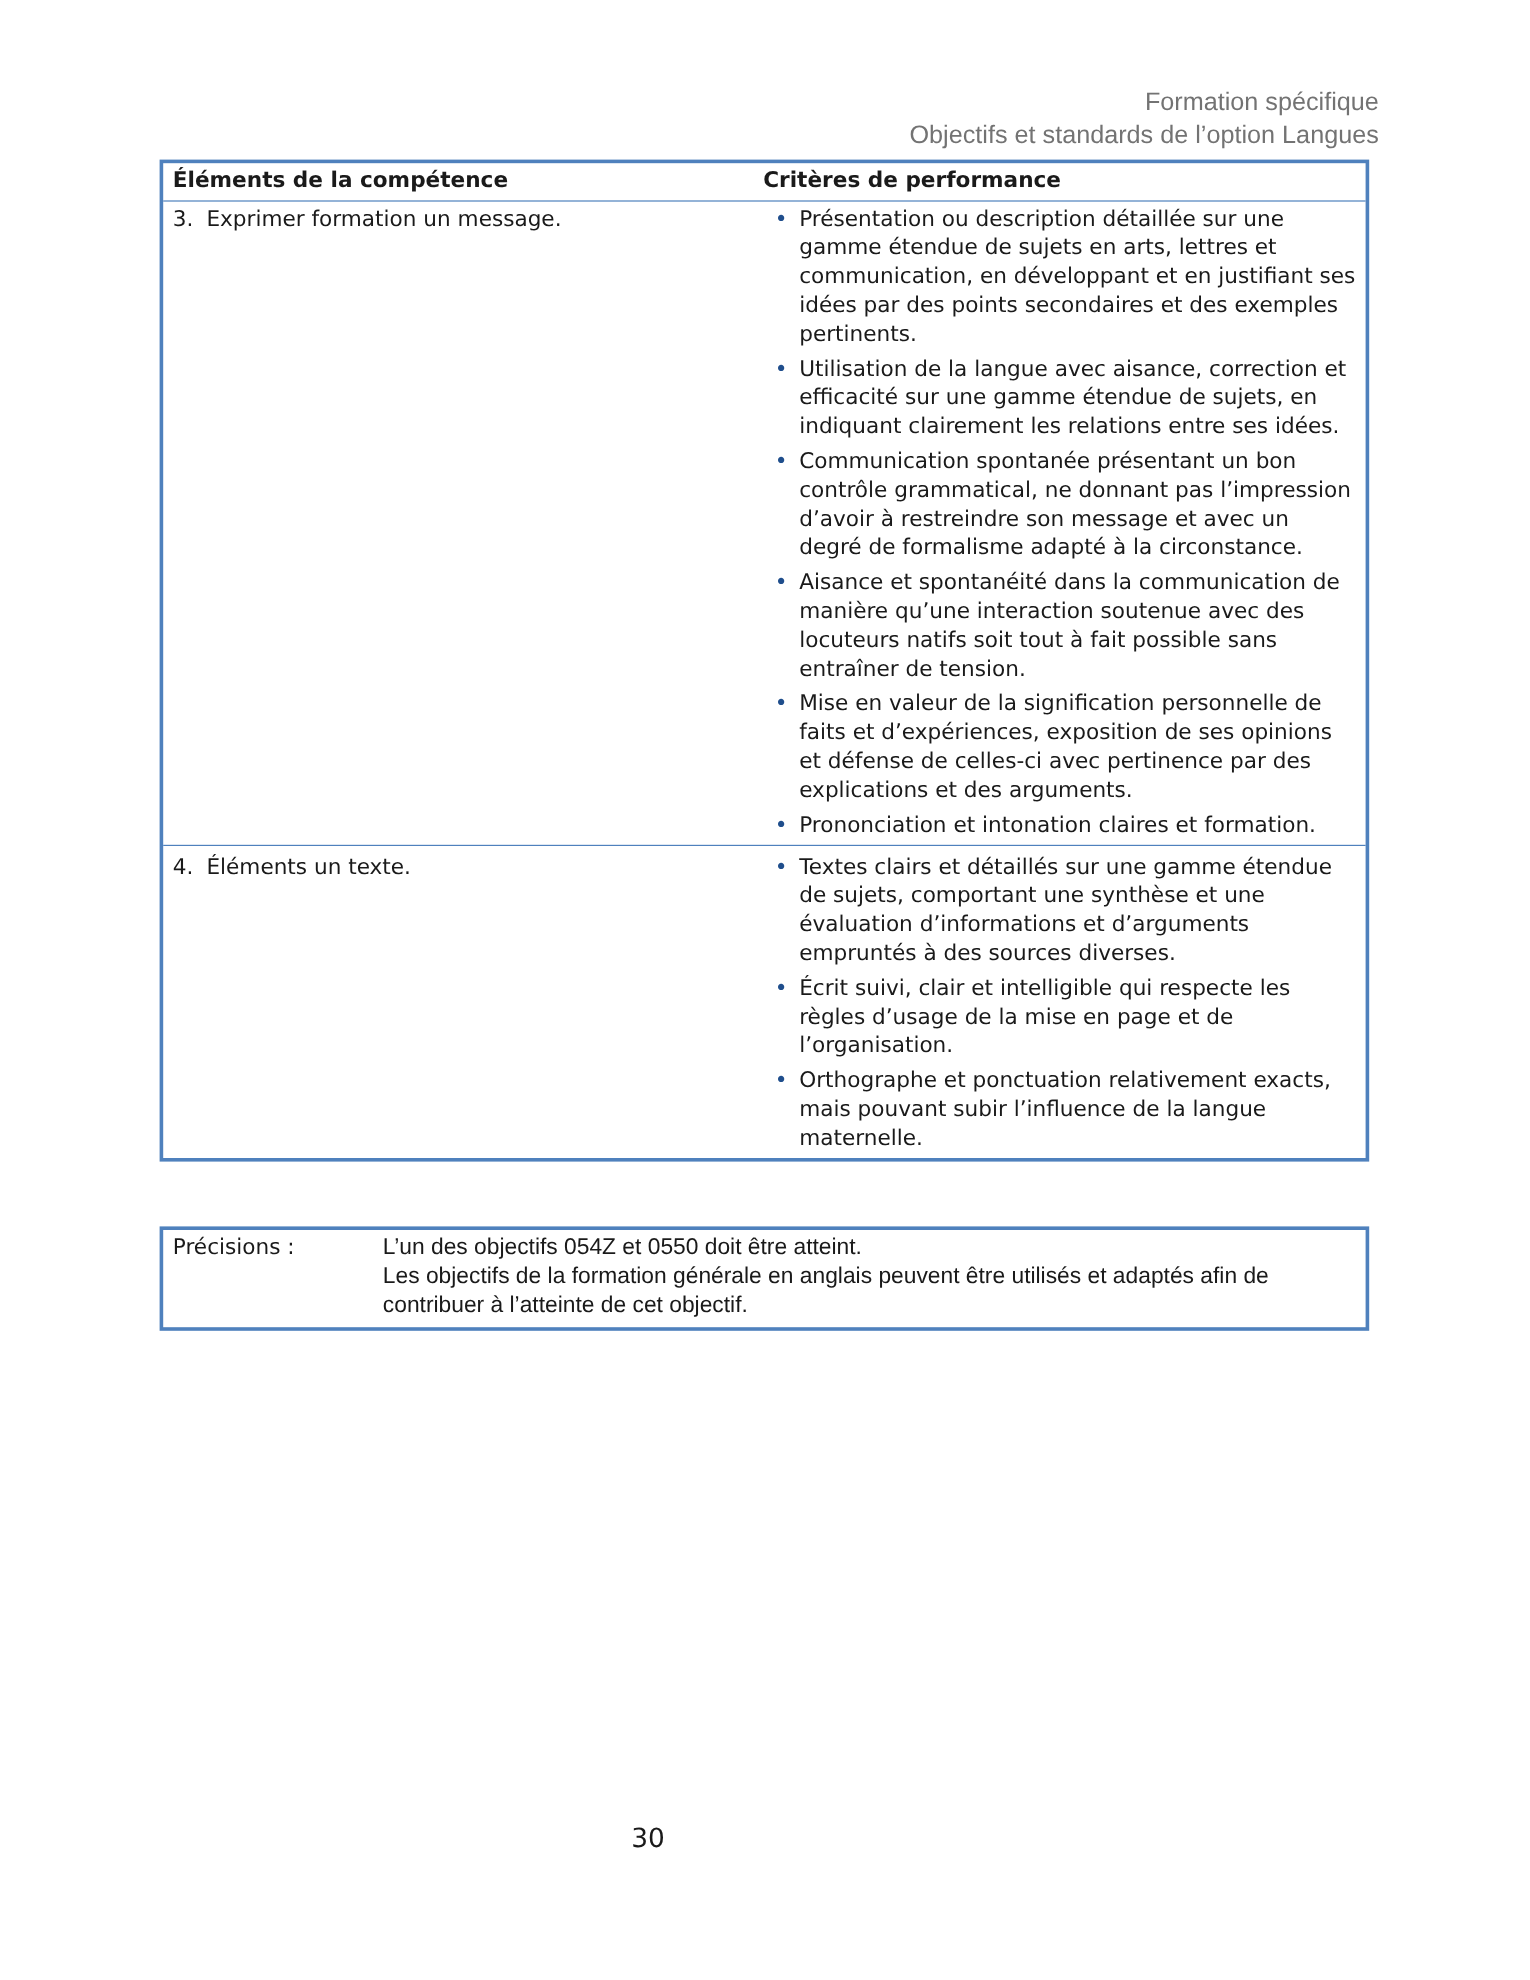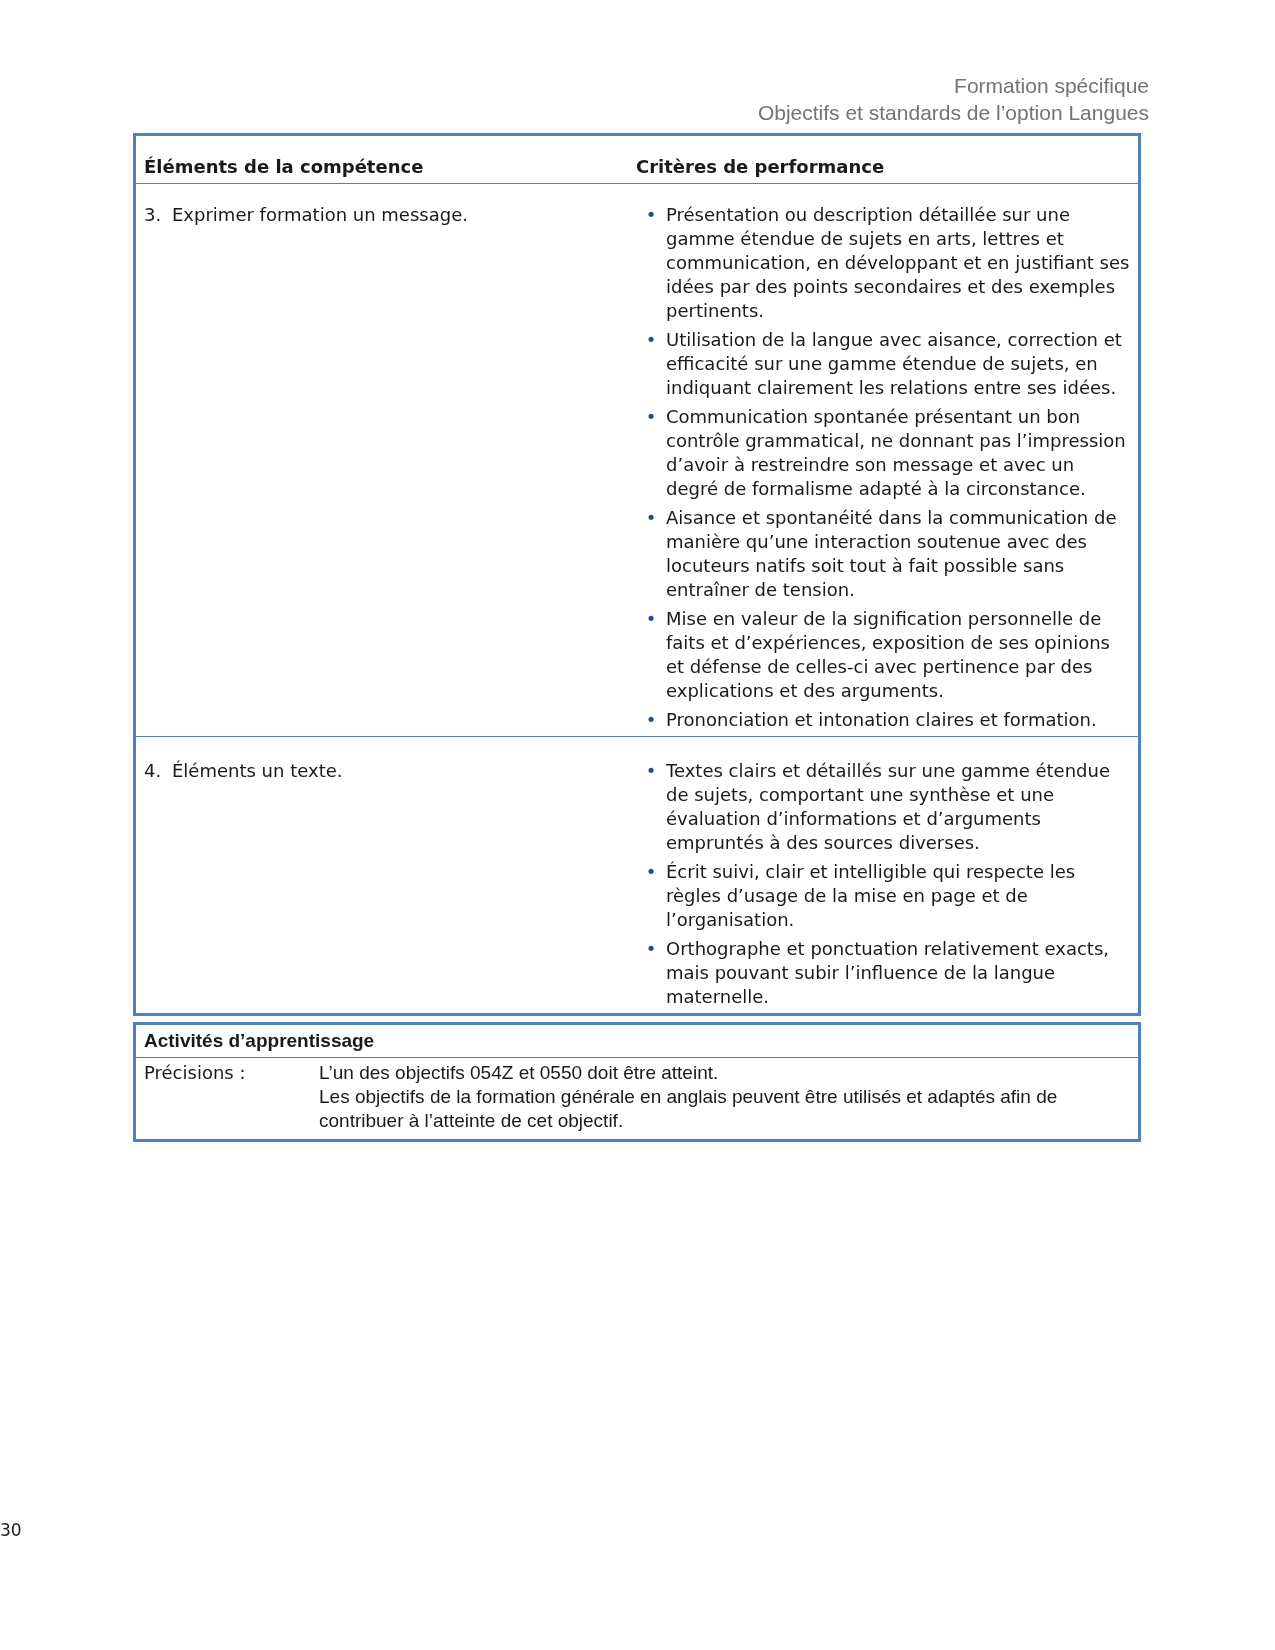--- a/index.html
+++ b/index.html
@@ -1,37 +1,37 @@
 <!DOCTYPE html>
 <html><head>
 <meta charset="utf-8">
 <style>
   html, body { margin: 0; padding: 0; background: #ffffff; }
   body { width: 1275px; height: 1650px; position: relative; font-family: "DejaVu Sans", sans-serif; color: #1a1a1a; }
   .header { position: absolute; right: 126px; top: 72px; text-align: right; color: #737373; font-family: "Liberation Sans", sans-serif; font-size: 21px; line-height: 27px; }
   .tbl { position: absolute; left: 133px; width: 1008px; border: 3px solid #4f81bd; box-sizing: border-box; }
   .tbl1 { top: 133px; }
-  .row { display: flex; border-bottom: 1px solid #4f81bd; margin-top: 16px; }
+  .row { display: flex; border-bottom: 1px solid #4f81bd; }
   .row:last-child { border-bottom: none; }
   .c1 { width: 500px; padding: 3px 8px; box-sizing: border-box; font-size: 18px; }
   .c2 { flex: 1; padding: 3px 8px 4px 0; box-sizing: border-box; font-size: 18px; }
   .hdr { font-weight: bold; font-size: 18px; line-height: 24px; }
   .elem { display: flex; line-height: 24px; }
   .elem .num { width: 28px; }
   ul { list-style: none; margin: 0; padding: 0; }
   li { display: flex; line-height: 24px; margin-bottom: 5px; }
   li:last-child { margin-bottom: 0; }
   .bullet { width: 30px; flex: none; text-align: center; color: #1f4e8c; }
   .bt { flex: 1; }
   .tbl2 { top: 1022px; }
   .act-title { padding: 3px 8px; font-family: "Liberation Sans", sans-serif; font-weight: bold; font-size: 19px; line-height: 26px; border-bottom: 1px solid #4f81bd; }
   .prec { display: flex; padding: 3px 8px 6px 8px; font-size: 18px; line-height: 24px; gap: 43px; }
   .prec .lbl { width: 132px; flex: none; }
   .prec .lines div { font-family: "Liberation Sans", sans-serif; font-size: 19px; }
-  .pagenum { position: absolute; top: 1520px; left: 0; width: 1080px; font-size: 17px; }
+  .pagenum { position: absolute; top: 1520px; left: 0; width: 1080px; text-align: center; font-size: 22px; }
 </style>
 </head>
 <body>
 
 <div class="header">
   <div>Formation spécifique</div>
   <div>Objectifs et standards de l’option Langues</div>
 </div>
 
 <div class="tbl tbl1">
@@ -97,21 +97,20 @@
         <li>
             <span class="bullet">•</span>
             <span class="bt">Orthographe et ponctuation relativement exacts, mais pouvant subir l’influence de la langue maternelle.</span>
           </li>
       </ul>
     </div>
   </div>
 </div>
 
 <div class="tbl tbl2">
-  <div class="act-title">Activités d’apprentissage</div>
   <div class="prec">
     <span class="lbl">Précisions :</span>
     <div class="lines">
       <div>L’un des objectifs 054Z et 0550 doit être atteint.</div>
       <div>Les objectifs de la formation générale en anglais peuvent être utilisés et adaptés afin de contribuer à l’atteinte de cet objectif.</div>
     </div>
   </div>
 </div>
 
 <div class="pagenum">30</div>

